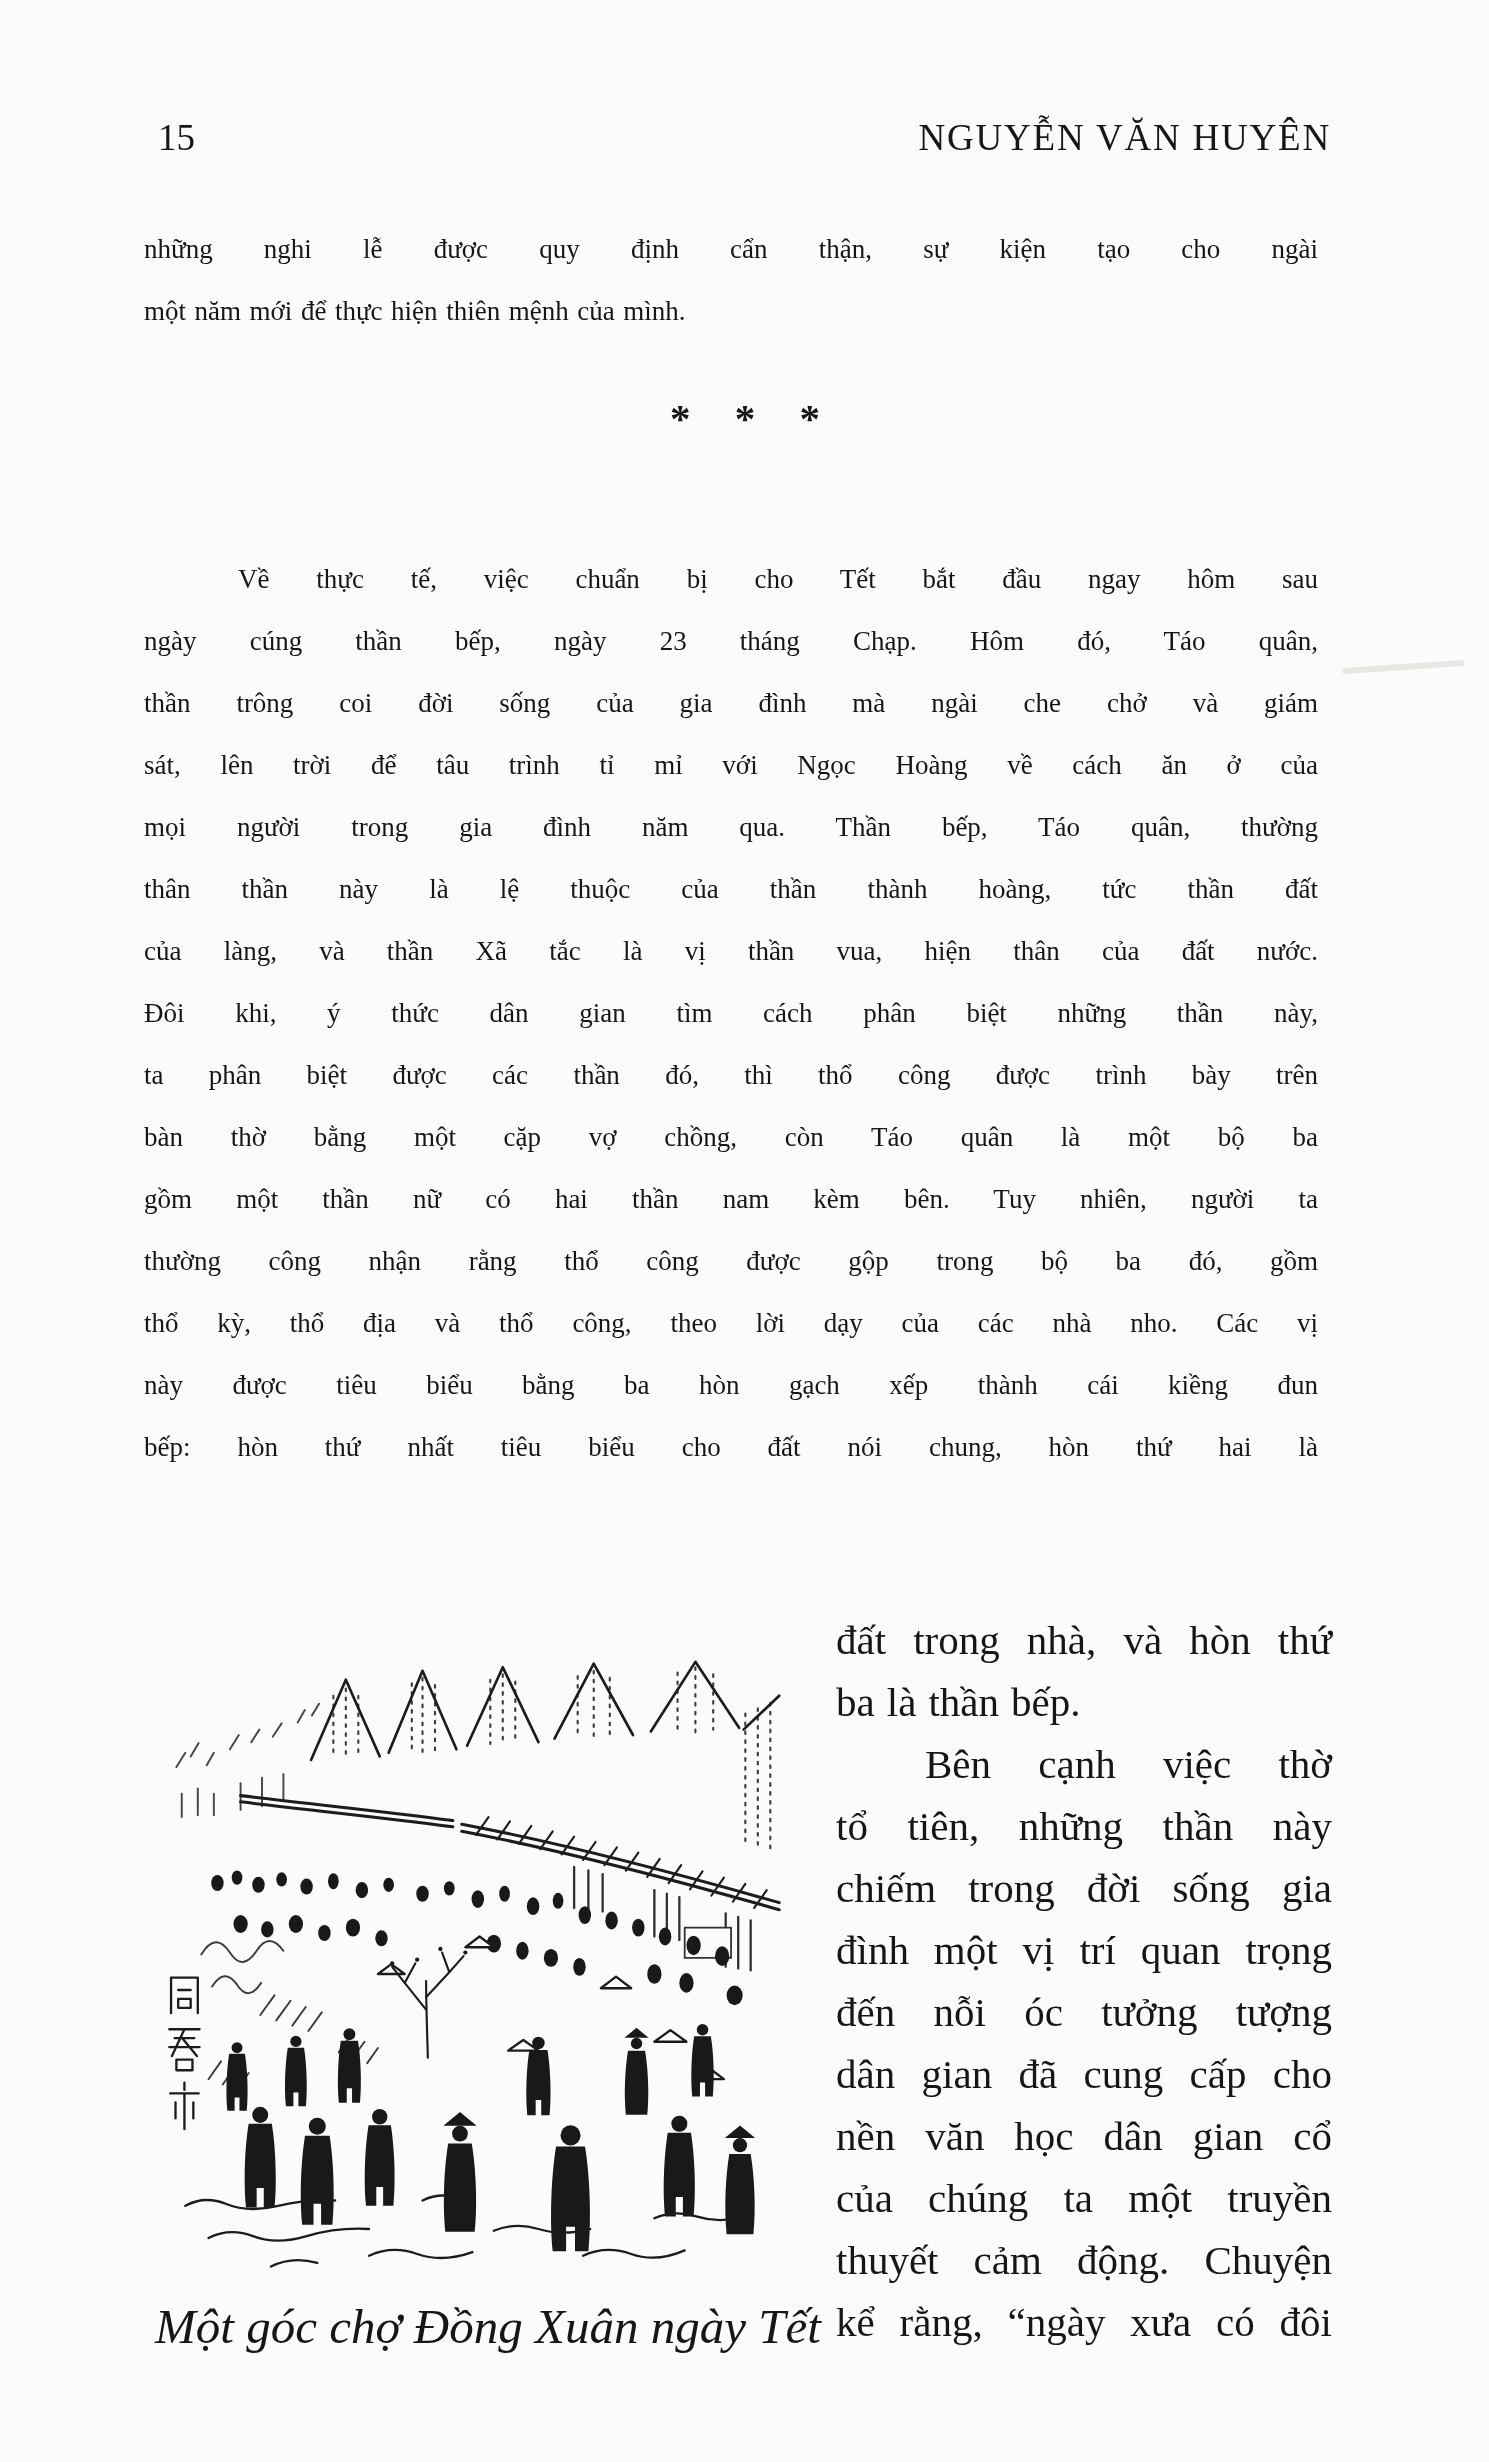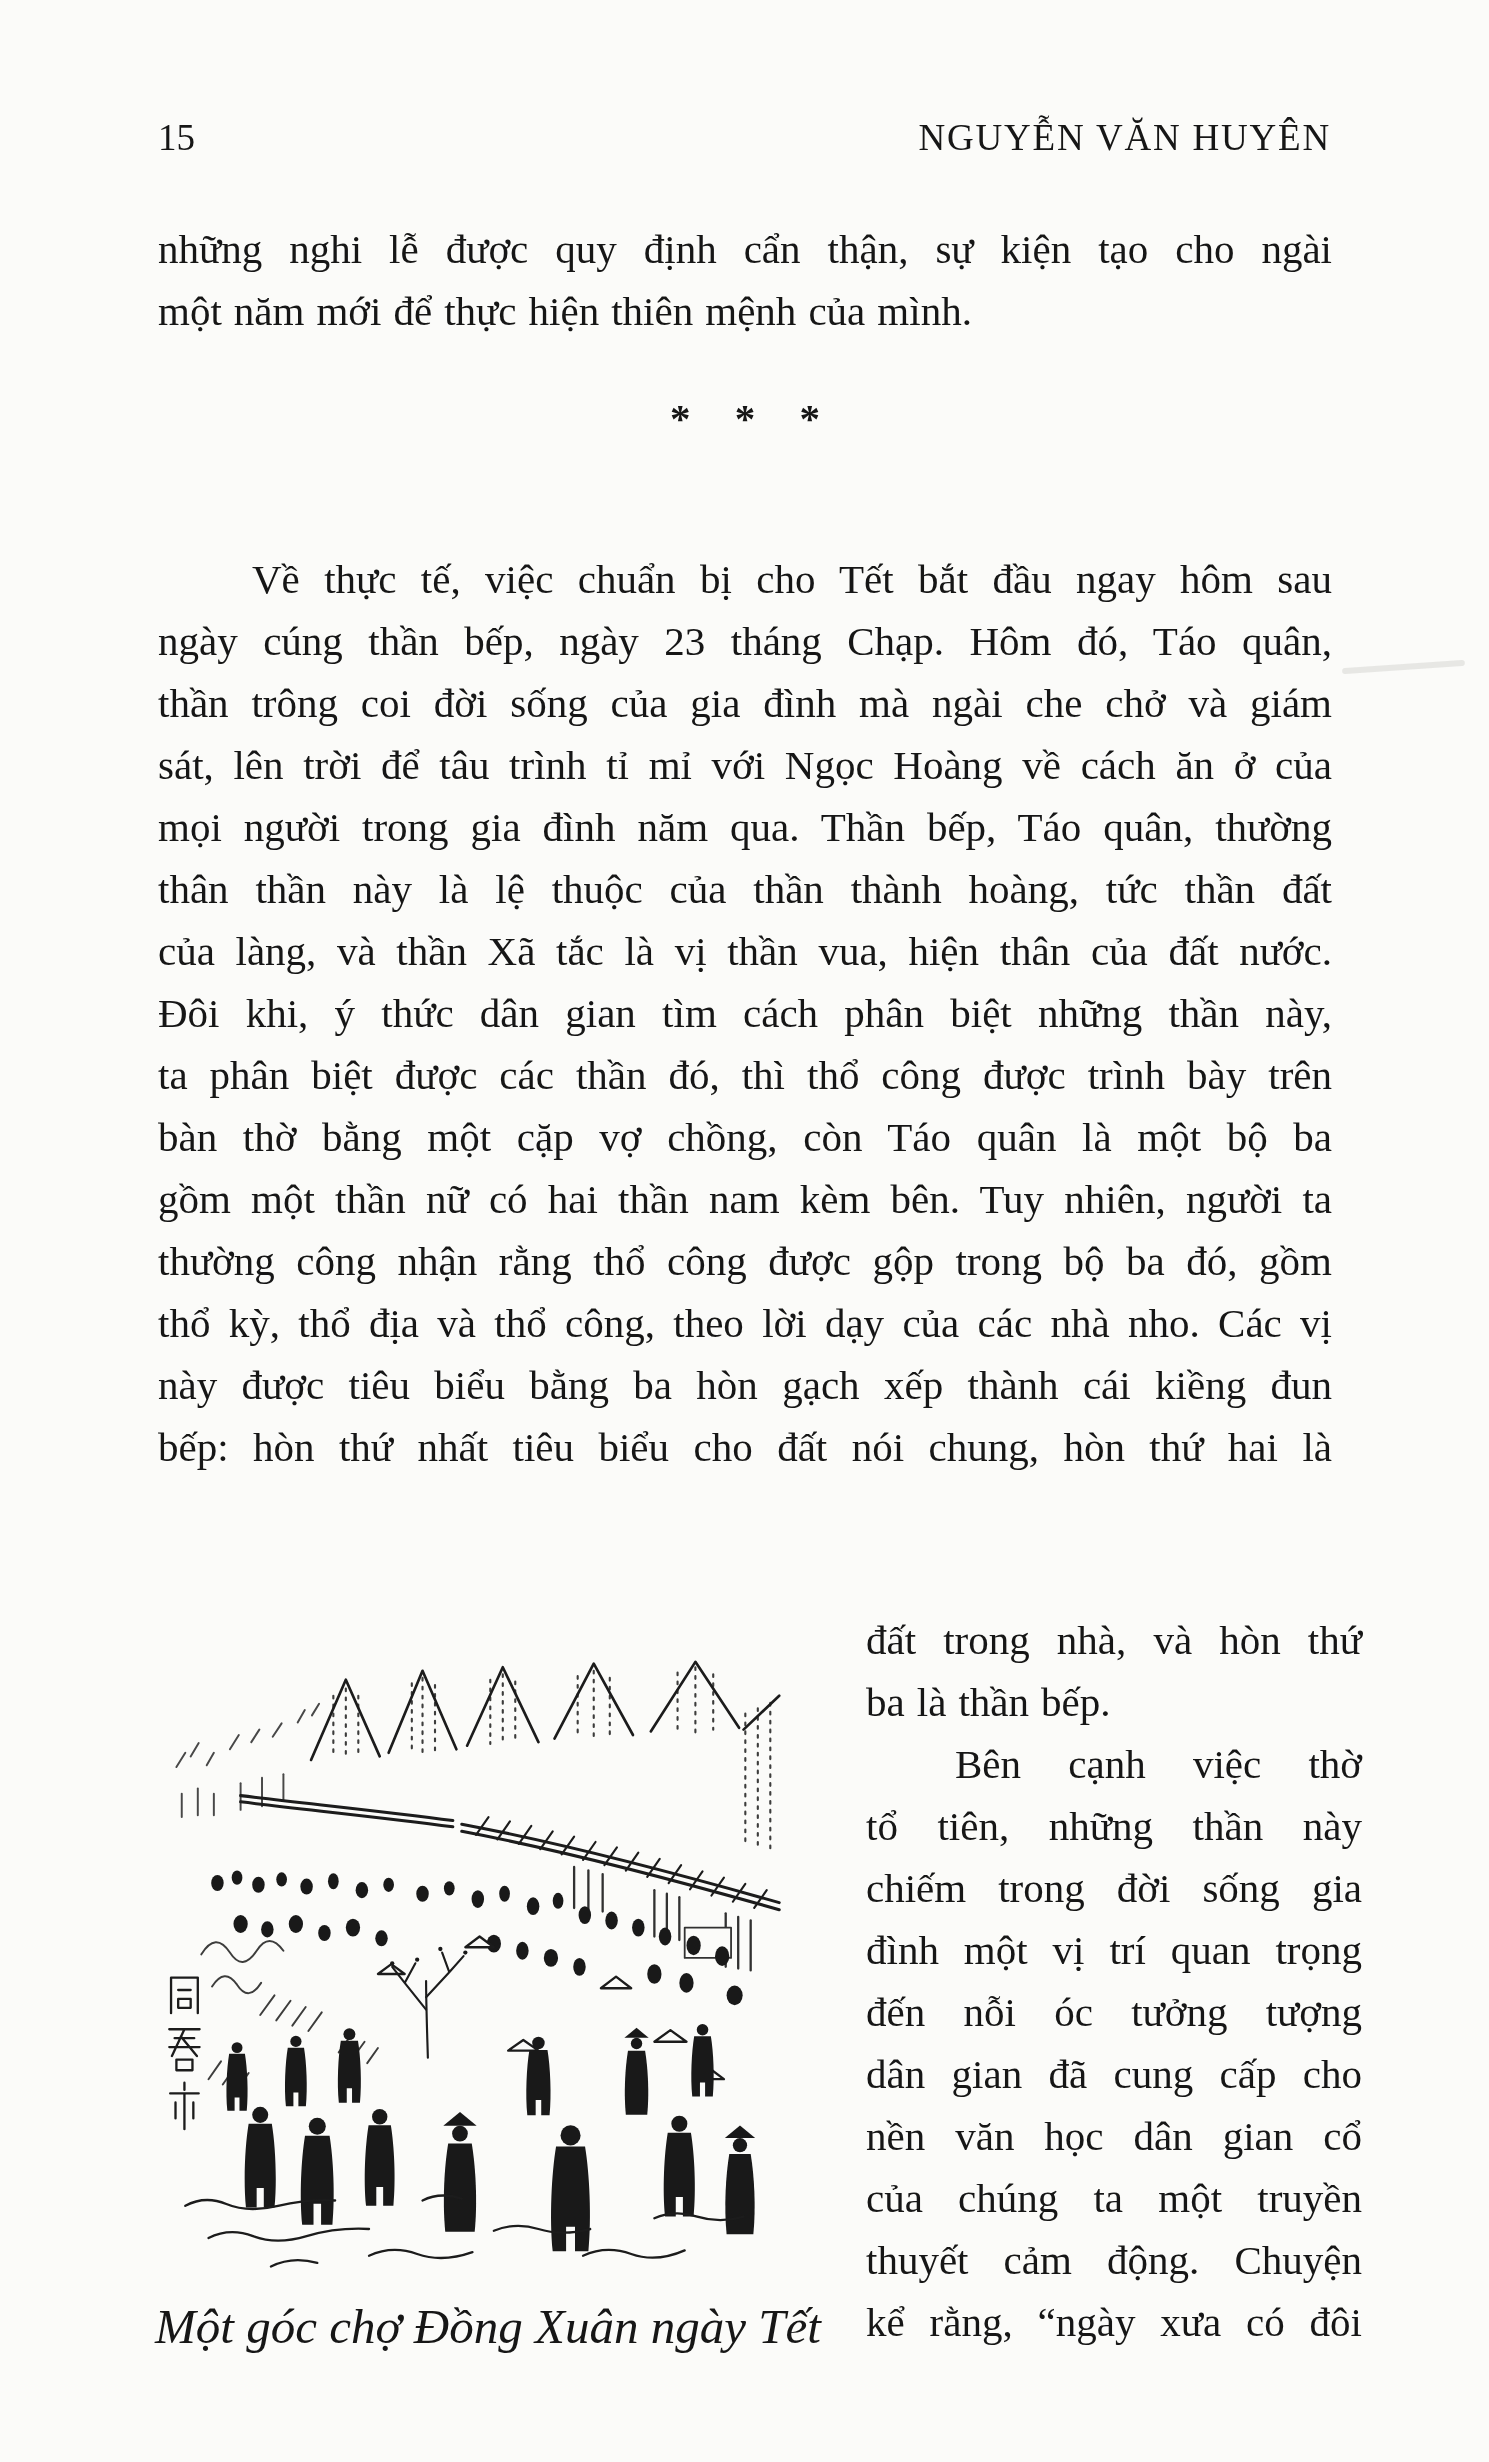--- a/index.html
+++ b/index.html
@@ -10,29 +10,29 @@
     color:#161616;
     -webkit-font-smoothing:antialiased;
   }
   .page{position:absolute;inset:0;overflow:hidden;}
 
   
   .pageno{position:absolute;left:158px;top:115px;font-size:37px;line-height:45px;}
   .runhead{position:absolute;right:158px;top:115px;font-size:37px;line-height:45px;letter-spacing:1.8px;white-space:nowrap;}
 
   
-  .tblock{position:absolute;left:158px;width:1174px;font-size:41px;line-height:62px;}
+  .tblock{position:absolute;left:144px;width:1174px;font-size:27px;line-height:62px;}
   .line{text-align:justify;text-align-last:justify;word-spacing:1.8px;}
   .line.end{text-align-last:left;}
   .line.indent{text-indent:94px;}
 
   .stars{position:absolute;left:158px;width:1174px;top:387px;
          font-size:41px;line-height:62px;text-align:center;word-spacing:34px;font-weight:bold;}
 
-  .rightcol{position:absolute;left:836px;width:496px;top:1609px;font-size:41px;line-height:62px;margin-left:30px;}
+  .rightcol{position:absolute;left:836px;width:496px;top:1609px;font-size:41px;line-height:62px;}
   .rightcol .line.indent{text-indent:89px;}
 
   
   .illo{position:absolute;left:155px;top:1660px;width:626px;height:611px;}
   .illo svg{width:100%;height:100%;display:block;}
   .caption{position:absolute;left:155px;width:626px;top:2296px;
            font-size:49px;line-height:62px;font-style:italic;text-align:center;white-space:nowrap;}
 
   
   .smudge{position:absolute;left:1342px;top:664px;width:123px;height:6.2px;

